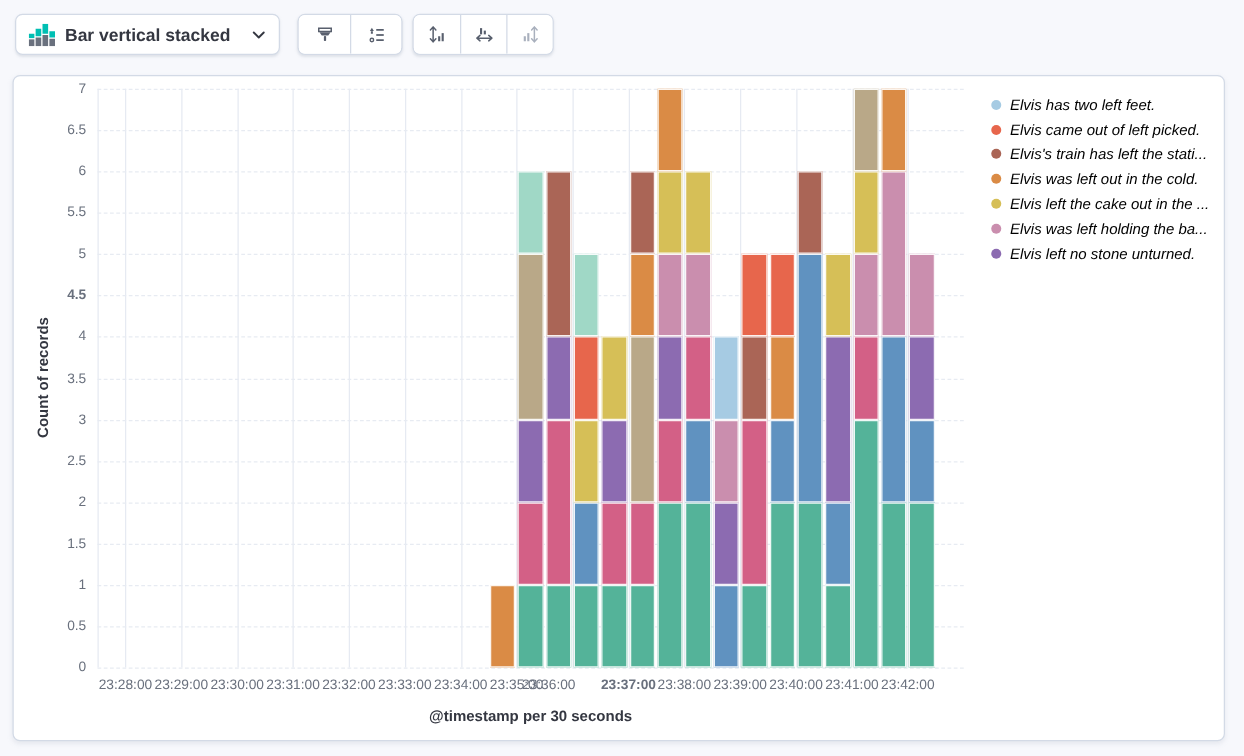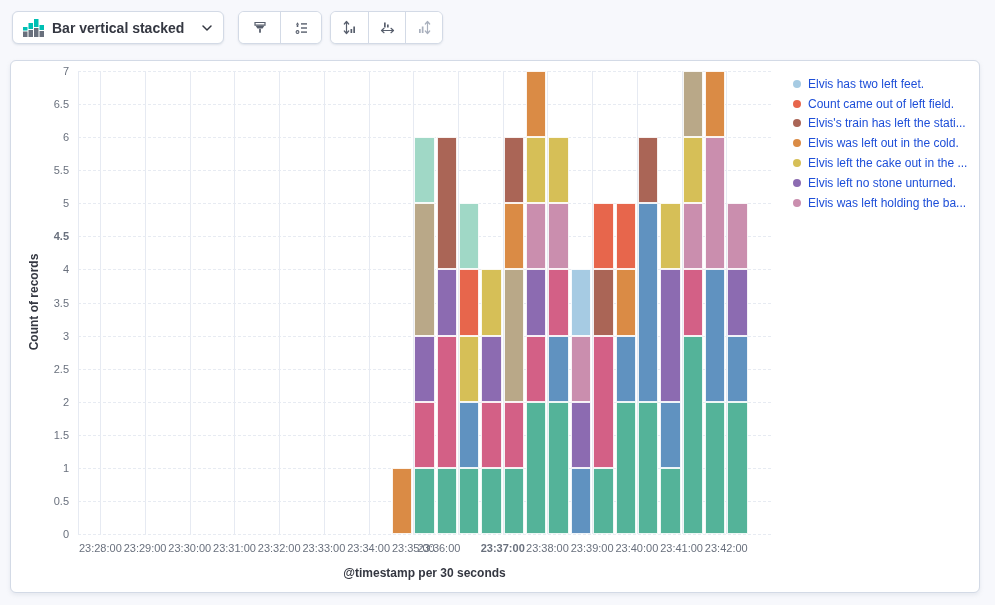--- a/index.html
+++ b/index.html
@@ -70,21 +70,21 @@
     font-size: 12px; font-weight: 700; color: #343741; white-space: nowrap;
   }
   .xtitle {
     position: absolute; left: 67px; top: 505px; width: 693px;
     text-align: center; font-size: 12px; font-weight: 700; color: #343741;
   }
   
   #legend { position: absolute; left: 782px; top: 13px; width: 185px; }
   .leg-item { display: flex; align-items: center; height: 19.8px; gap: 7px; cursor: pointer; }
   .leg-dot { width: 8px; height: 8px; border-radius: 50%; flex: 0 0 8px; }
-  .leg-label { font-size: 12px; color: #1d4ed8; white-space: nowrap; overflow: hidden; }
+  .leg-label { font-size: 12px; color: #000000; white-space: nowrap; overflow: hidden; font-style: italic; }
 </style>
 </head>
 <body>
 
 <button class="chart-type-btn">
   <span style="display:flex">
     <svg width="21" height="18" viewBox="0 0 21 18">
       <g>
         <rect x="0" y="8" width="4.5" height="3.5" fill="#00bfb3"></rect>
           <rect x="0" y="12.5" width="4.5" height="5.5" fill="#69707d"></rect>
@@ -292,36 +292,36 @@
     </div>
   <div class="ytitle">Count of records</div>
   <div class="xtitle">@timestamp per 30 seconds</div>
   <div id="legend">
       <div class="leg-item">
         <div class="leg-dot" style="background: rgb(166, 203, 227);"></div>
         <div class="leg-label">Elvis has two left feet.</div>
       </div>
       <div class="leg-item">
         <div class="leg-dot" style="background: rgb(231, 102, 76);"></div>
-        <div class="leg-label">Count came out of left field.</div>
+        <div class="leg-label">Elvis came out of left picked.</div>
       </div>
       <div class="leg-item">
         <div class="leg-dot" style="background: rgb(170, 101, 86);"></div>
         <div class="leg-label">Elvis's train has left the stati...</div>
       </div>
       <div class="leg-item">
         <div class="leg-dot" style="background: rgb(218, 139, 69);"></div>
         <div class="leg-label">Elvis was left out in the cold.</div>
       </div>
       <div class="leg-item">
         <div class="leg-dot" style="background: rgb(214, 191, 87);"></div>
         <div class="leg-label">Elvis left the cake out in the ...</div>
       </div>
       <div class="leg-item">
+        <div class="leg-dot" style="background: rgb(202, 142, 174);"></div>
+        <div class="leg-label">Elvis was left holding the ba...</div>
+      </div>
+      <div class="leg-item">
         <div class="leg-dot" style="background: rgb(140, 107, 177);"></div>
         <div class="leg-label">Elvis left no stone unturned.</div>
       </div>
-      <div class="leg-item">
-        <div class="leg-dot" style="background: rgb(202, 142, 174);"></div>
-        <div class="leg-label">Elvis was left holding the ba...</div>
-      </div>
     </div>
 </div>
 
 </body></html>

